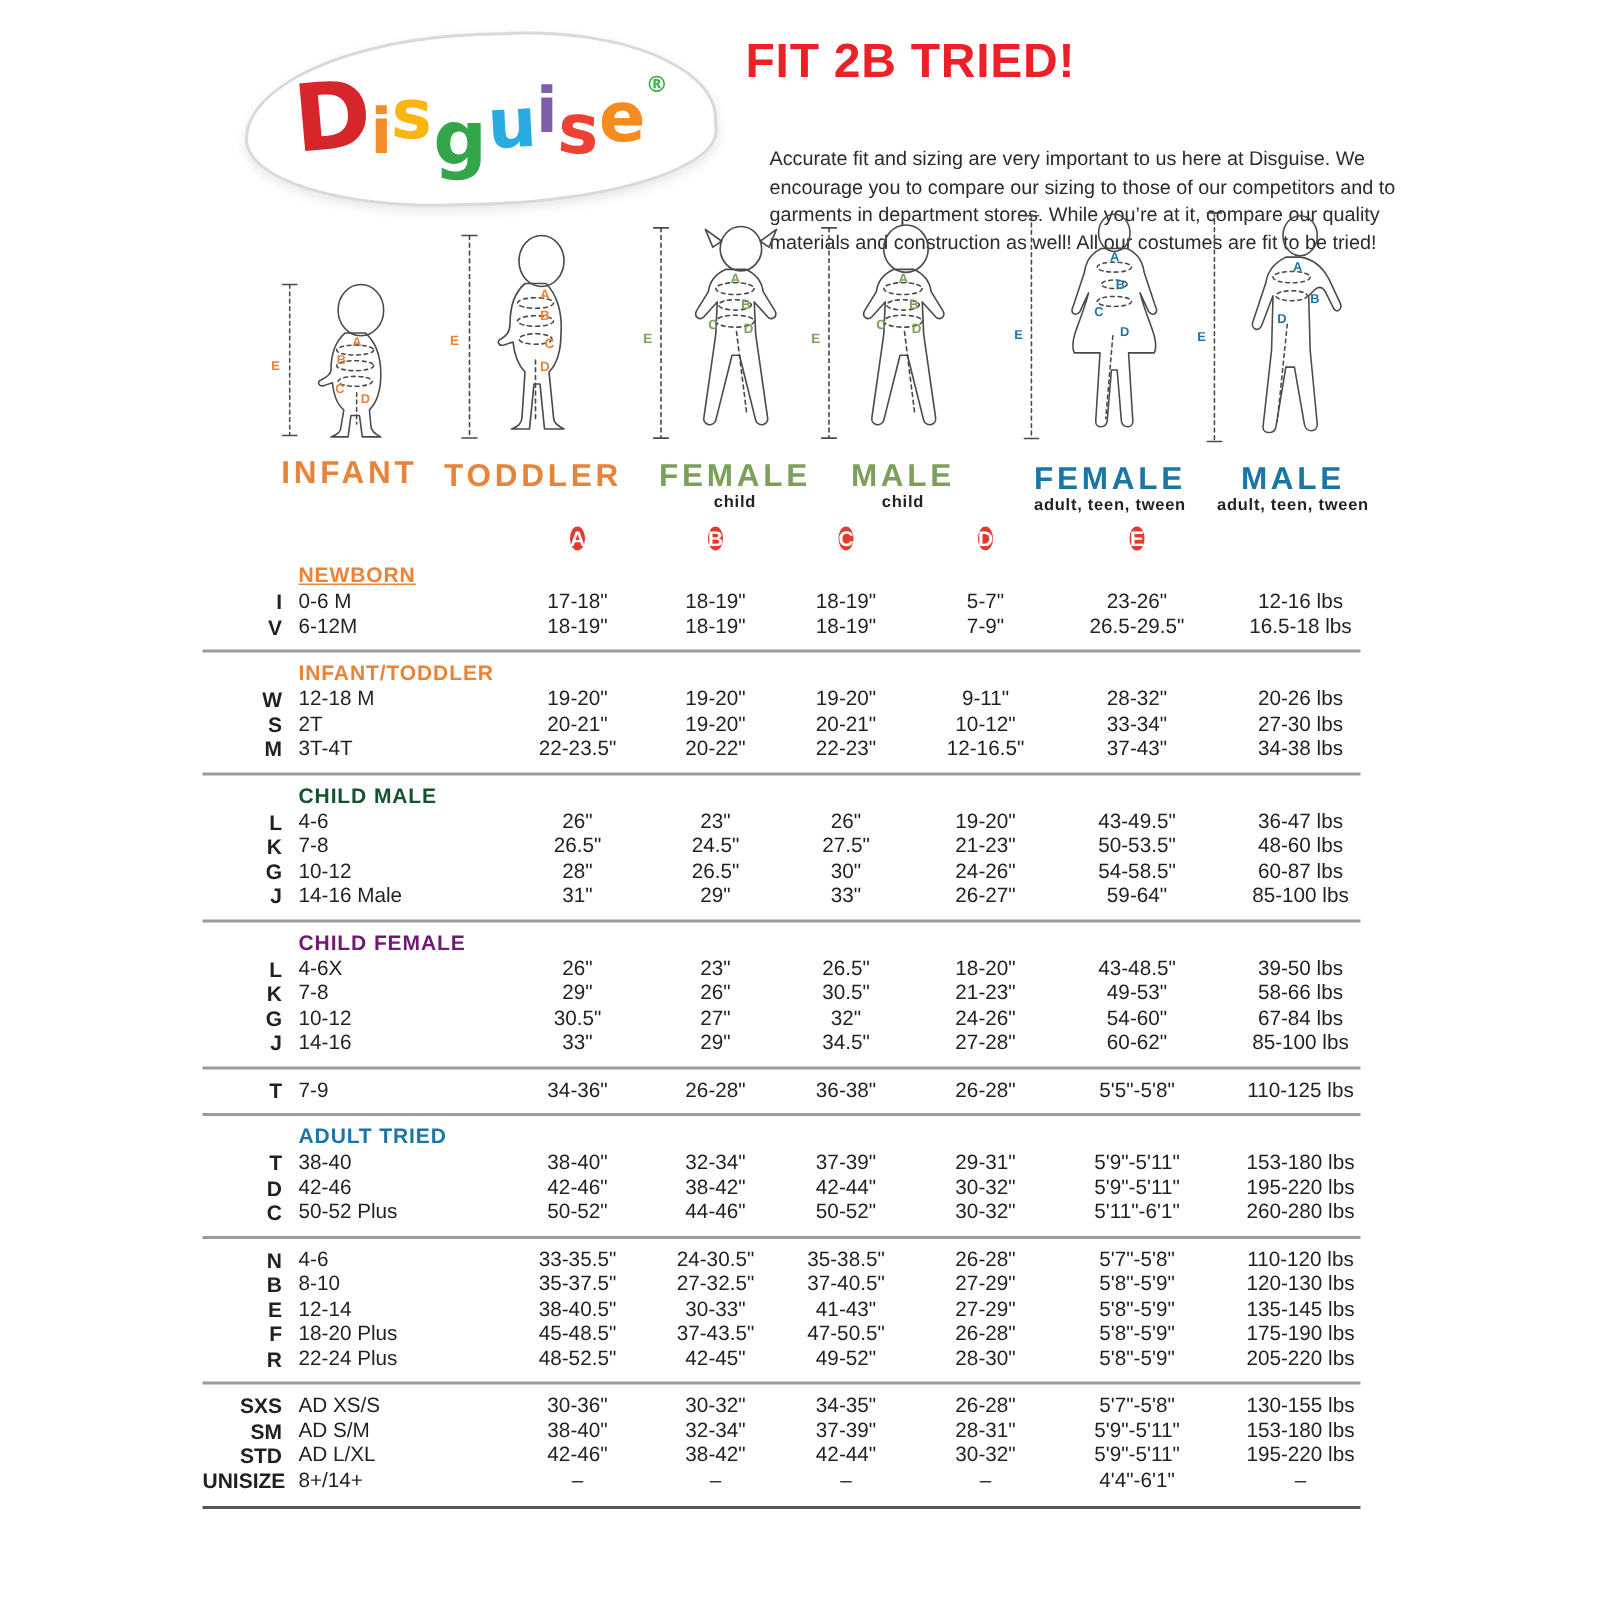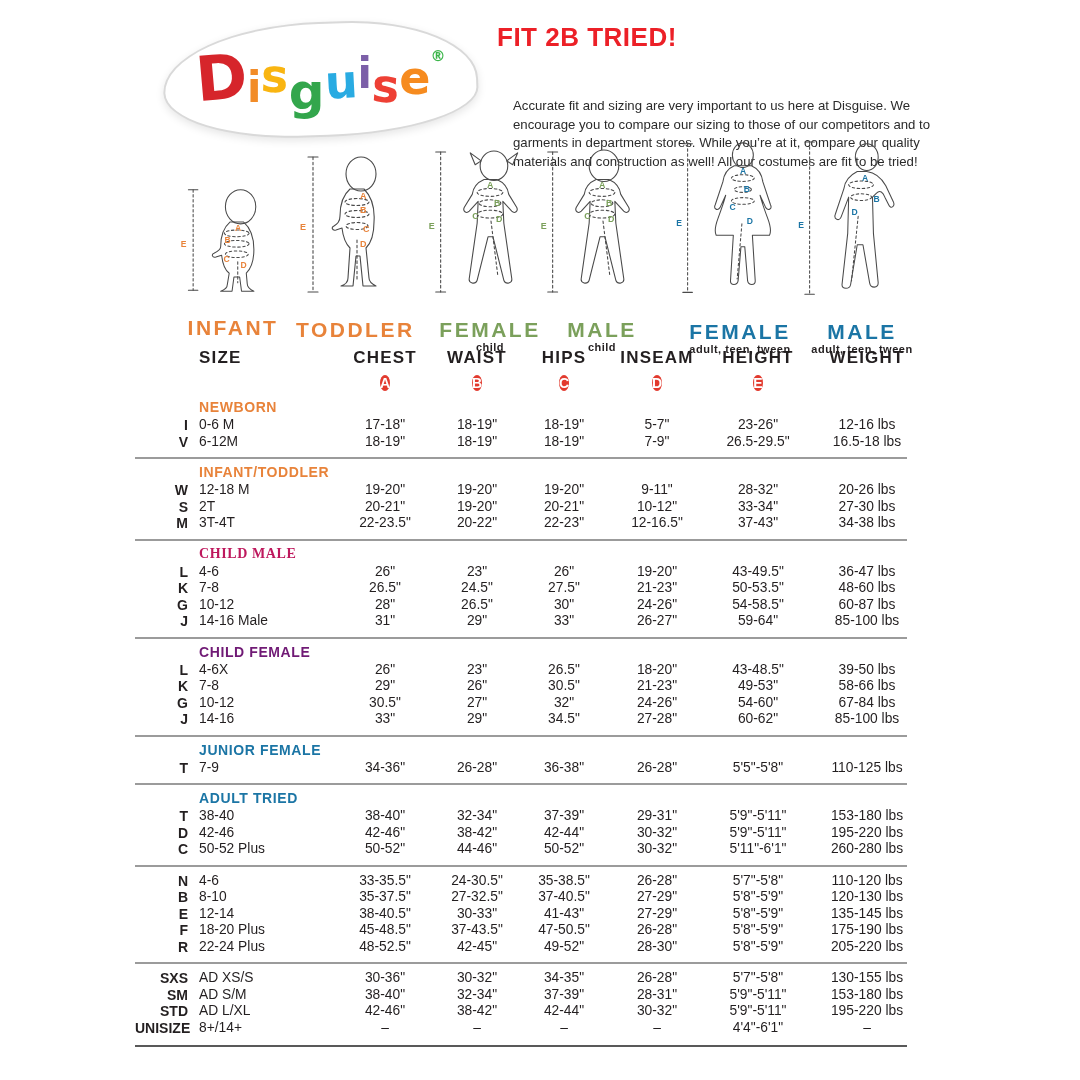--- a/index.html
+++ b/index.html
@@ -19,33 +19,33 @@
   .logo-word .l1{font-size:42px;transform:translateY(8px);}
   .logo-word .l2{font-size:46px;transform:translateY(-4px) rotate(3deg);}
   .logo-word .l3{font-size:50px;transform:translateY(12px);}
   .logo-word .l4{font-size:46px;transform:translateY(2px) rotate(-3deg);}
   .logo-word .l5{font-size:42px;transform:translateY(-6px);}
   .logo-word .l6{font-size:46px;transform:translateY(6px) rotate(4deg);}
   .logo-word .l7{font-size:46px;transform:translateY(-2px);}
   .logo-reg{font-size:15px;font-weight:700;transform:translateY(-24px);}
 
   
-  .headline{position:absolute;left:497px;top:22px;font-size:26px;font-weight:800;
+  .headline{position:absolute;left:497px;top:22px;font-size:32px;font-weight:800;
             letter-spacing:.5px;color:#EC2027;}
   .intro{position:absolute;left:513px;top:61px;width:441px;font-size:13.2px;
          line-height:1.42;color:#2b2b2b;margin-top:36px;}
 
   
   .figure{position:absolute;display:flex;flex-direction:column;align-items:center;}
   .fig svg{display:block;}
   .fig path,.fig ellipse,.fig line,.fig circle{stroke:#4a4a4a;fill:none;stroke-width:1.1;
          stroke-linecap:round;stroke-linejoin:round;}
   .fig .dash{stroke-dasharray:2.6 2.6;}
   .fig text{fill:var(--figc);stroke:none;font:700 9px "Liberation Sans",sans-serif;}
-  .fig-name{margin-top:20px;font-size:21px;font-weight:800;letter-spacing:2.5px;color:var(--figc);}
+  .fig-name{margin-top:8px;font-size:21px;font-weight:800;letter-spacing:2.5px;color:var(--figc);}
   .fig-sub{font-size:11px;font-weight:700;color:#231F20;letter-spacing:.5px;margin-top:-1px;}
 
   
   .size-table{position:absolute;left:135px;top:346px;width:800px;}
   .grid{display:grid;grid-template-columns:64px 138px 96px 88px 86px 100px 102px 116px;}
   .colh-row{height:24px;align-items:center;}
   .colh{font-size:17px;font-weight:800;letter-spacing:1.2px;text-align:center;}
   .colh.sizecol{text-align:left;}
   .badge-row{height:26px;margin-bottom:4px;align-items:center;}
   .badge{width:23px;height:23px;border-radius:50%;color:#fff;font-weight:800;
@@ -200,42 +200,32 @@
       <line class="dash" x1="63" y1="80" x2="56" y2="148"></line>
       <text x="67" y="43">A</text>
       <text x="79" y="65">B</text>
       <text x="56" y="79">D</text>
     </svg>
     <div class="fig-name">MALE</div>
     <div class="fig-sub">adult, teen, tween</div>
   </div>
 
   <div class="size-table">
-    <div class="grid colh-row">
-        <div class="c"></div>
-        <div class="colh sizecol">SIZE</div>
-        <div class="colh">CHEST</div>
-        <div class="colh">WAIST</div>
-        <div class="colh">HIPS</div>
-        <div class="colh">INSEAM</div>
-        <div class="colh">HEIGHT</div>
-        <div class="colh">WEIGHT</div>
-      </div>
     <div class="grid badge-row">
         <div class="c"></div>
         <div class="c"></div>
         <div class="c"><span class="badge" style="background: rgb(226, 58, 46);">A</span></div>
         <div class="c"><span class="badge" style="background: rgb(226, 58, 46);">B</span></div>
         <div class="c"><span class="badge" style="background: rgb(226, 58, 46);">C</span></div>
         <div class="c"><span class="badge" style="background: rgb(226, 58, 46);">D</span></div>
         <div class="c"><span class="badge" style="background: rgb(226, 58, 46);">E</span></div>
         <div class="c"></div>
       </div>
     <div>
-        <div class="sec-head" style="color: rgb(232, 131, 58);">NEWBORN</div>
+        <div class="sec-head" style="color: rgb(232, 131, 58); text-decoration: underline;">NEWBORN</div>
         <div class="grid trow">
           <div class="c code">I</div>
           <div class="c size">0-6 M</div>
           <div class="c val">17-18"</div>
           <div class="c val">18-19"</div>
           <div class="c val">18-19"</div>
           <div class="c val">5-7"</div>
           <div class="c val">23-26"</div>
           <div class="c val">12-16 lbs</div>
         </div>
@@ -275,21 +265,21 @@
           <div class="c code">M</div>
           <div class="c size">3T-4T</div>
           <div class="c val">22-23.5"</div>
           <div class="c val">20-22"</div>
           <div class="c val">22-23"</div>
           <div class="c val">12-16.5"</div>
           <div class="c val">37-43"</div>
           <div class="c val">34-38 lbs</div>
         </div>
         <div class="tdivider"></div>
-        <div class="sec-head" style="color: #be185d; font-family: Liberation Serif, serif;">CHILD MALE</div>
+        <div class="sec-head" style="color: #14532d;">CHILD MALE</div>
         <div class="grid trow">
           <div class="c code">L</div>
           <div class="c size">4-6</div>
           <div class="c val">26"</div>
           <div class="c val">23"</div>
           <div class="c val">26"</div>
           <div class="c val">19-20"</div>
           <div class="c val">43-49.5"</div>
           <div class="c val">36-47 lbs</div>
         </div>
@@ -359,21 +349,20 @@
           <div class="c code">J</div>
           <div class="c size">14-16</div>
           <div class="c val">33"</div>
           <div class="c val">29"</div>
           <div class="c val">34.5"</div>
           <div class="c val">27-28"</div>
           <div class="c val">60-62"</div>
           <div class="c val">85-100 lbs</div>
         </div>
         <div class="tdivider"></div>
-        <div class="sec-head" style="color: rgb(27, 117, 165);">JUNIOR FEMALE</div>
         <div class="grid trow">
           <div class="c code">T</div>
           <div class="c size">7-9</div>
           <div class="c val">34-36"</div>
           <div class="c val">26-28"</div>
           <div class="c val">36-38"</div>
           <div class="c val">26-28"</div>
           <div class="c val">5'5"-5'8"</div>
           <div class="c val">110-125 lbs</div>
         </div>

